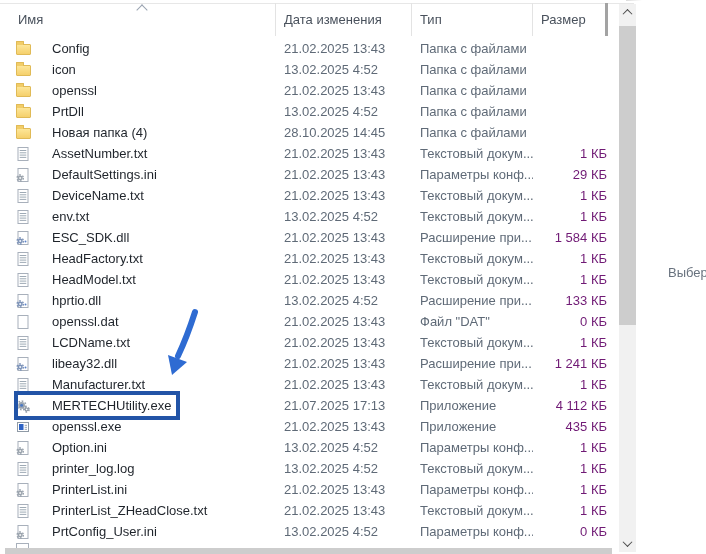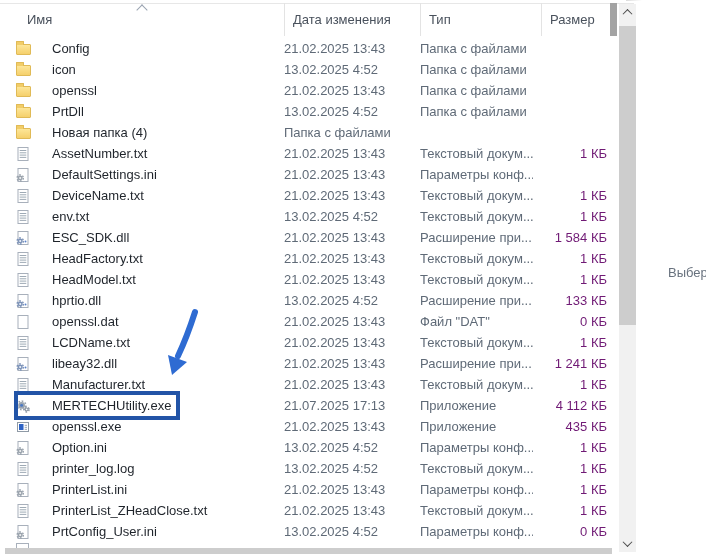--- a/index.html
+++ b/index.html
@@ -6,26 +6,26 @@
   #app{
     position:relative; width:706px; height:554px; overflow:hidden;
     font-family:"Liberation Sans","DejaVu Sans",sans-serif;
     font-size:13px; color:#1f242b; background:#fff;
   }
   
   .topline{position:absolute;left:0;top:3px;width:634px;height:1px;background:#e7e7e7;}
   .topline-diag{position:absolute;left:626px;top:0px;width:82px;height:1px;background:#dcdcdc;transform:rotate(-3.5deg);transform-origin:left center;}
 
   
-  .hdr{position:absolute;left:0;top:3px;height:33px;width:619px;display:flex;align-items:center;color:#49515c;margin-left:9px;}
+  .hdr{position:absolute;left:0;top:3px;height:33px;width:619px;display:flex;align-items:center;color:#49515c;}
   .hdr .hc{height:100%;display:flex;align-items:center;box-sizing:border-box;}
   .hc-name{width:276px;padding-left:18px;border-right:1px solid #e3e3e3;}
   .hc-date{width:136px;padding-left:8px;border-right:1px solid #e3e3e3;}
   .hc-type{width:121px;padding-left:8px;border-right:1px solid #e3e3e3;}
-  .hc-size{width:75px;padding-left:8px;border-right:7px solid #a3a3a3;}
+  .hc-size{width:75px;padding-left:8px;border-right:3px solid #a3a3a3;}
   .sort-chev{position:absolute;left:138px;top:6px;width:7px;height:7px;
     border-left:1.5px solid #99a3b0;border-top:1.5px solid #99a3b0;transform:rotate(45deg);}
 
   
   #file-list{position:absolute;left:0;top:38px;width:619px;}
   .row{position:relative;display:flex;height:21px;line-height:21px;cursor:default;}
   .cell{box-sizing:border-box;white-space:nowrap;overflow:hidden;}
   .c-name{width:276px;padding-left:15px;display:flex;align-items:center;}
   .c-date,.c-type{color:#5f6a77;}
   .c-date{width:136px;padding-left:8px;}
@@ -139,20 +139,21 @@
       <div class="cell c-size"></div>
     </div>
 
     <div class="row">
       <div class="cell c-name">
         <span class="icon">
             <span class="icon-folder"></span>
           </span>
         <span class="fname">Новая папка (4)</span>
       </div>
+      <div class="cell c-date">28.10.2025 14:45</div>
       <div class="cell c-type">Папка с файлами</div>
       <div class="cell c-size"></div>
     </div>
 
     <div class="row">
       <div class="cell c-name">
         <span class="icon">
             <svg width="16" height="16" viewBox="0 0 16 16">
               <rect x="3" y="1.5" width="10" height="13" fill="#fff" stroke="#a8b0bb" stroke-width="1"></rect>
               <line x1="4.7" y1="4.5" x2="11.3" y2="4.5" stroke="#93a0ad" stroke-width="0.9"></line>
@@ -175,20 +176,21 @@
               <rect x="3" y="1.5" width="10" height="13" fill="#fff" stroke="#a8b0bb" stroke-width="1"></rect>
               <circle cx="5.2" cy="11" r="2.418" fill="#9aa3ad"></circle>
               <circle cx="5.2" cy="11" r="3.1" fill="none" stroke="#9aa3ad" stroke-width="1.5" stroke-dasharray="1.7 1.6"></circle>
               <circle cx="5.2" cy="11" r="1.054" fill="#f2f2f2"></circle>
             </svg>
           </span>
         <span class="fname">DefaultSettings.ini</span>
       </div>
       <div class="cell c-date">21.02.2025 13:43</div>
       <div class="cell c-type">Параметры конф...</div>
+      <div class="cell c-size">29 КБ</div>
     </div>
 
     <div class="row">
       <div class="cell c-name">
         <span class="icon">
             <svg width="16" height="16" viewBox="0 0 16 16">
               <rect x="3" y="1.5" width="10" height="13" fill="#fff" stroke="#a8b0bb" stroke-width="1"></rect>
               <line x1="4.7" y1="4.5" x2="11.3" y2="4.5" stroke="#93a0ad" stroke-width="0.9"></line>
               <line x1="4.7" y1="6.8" x2="11.3" y2="6.8" stroke="#93a0ad" stroke-width="0.9"></line>
               <line x1="4.7" y1="9.1" x2="11.3" y2="9.1" stroke="#93a0ad" stroke-width="0.9"></line>

